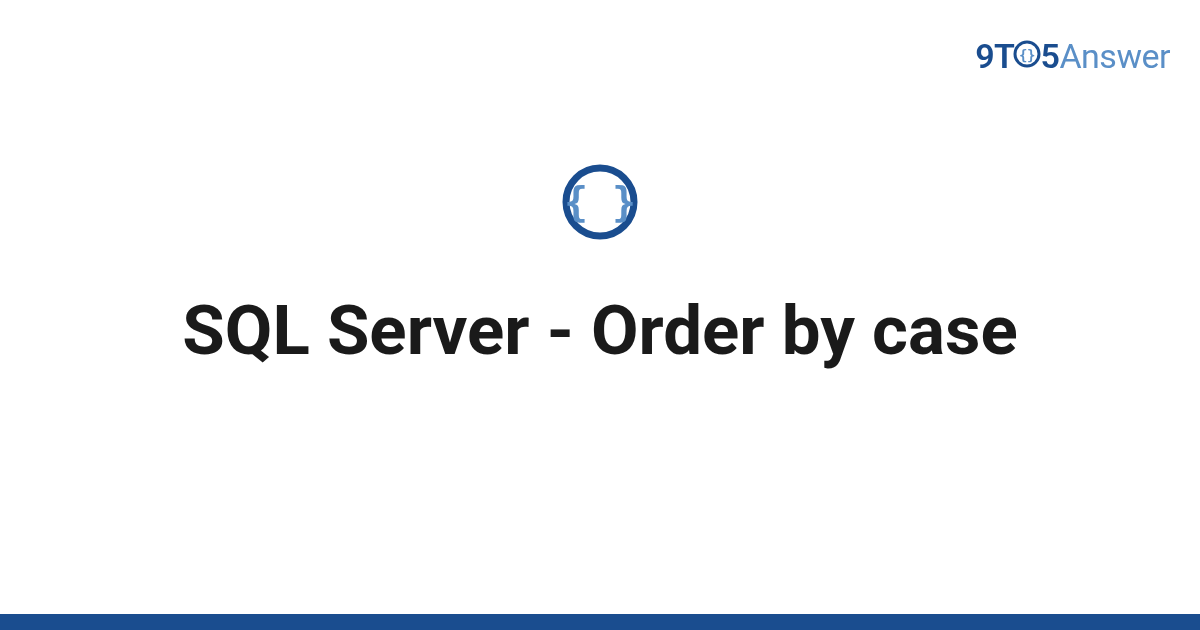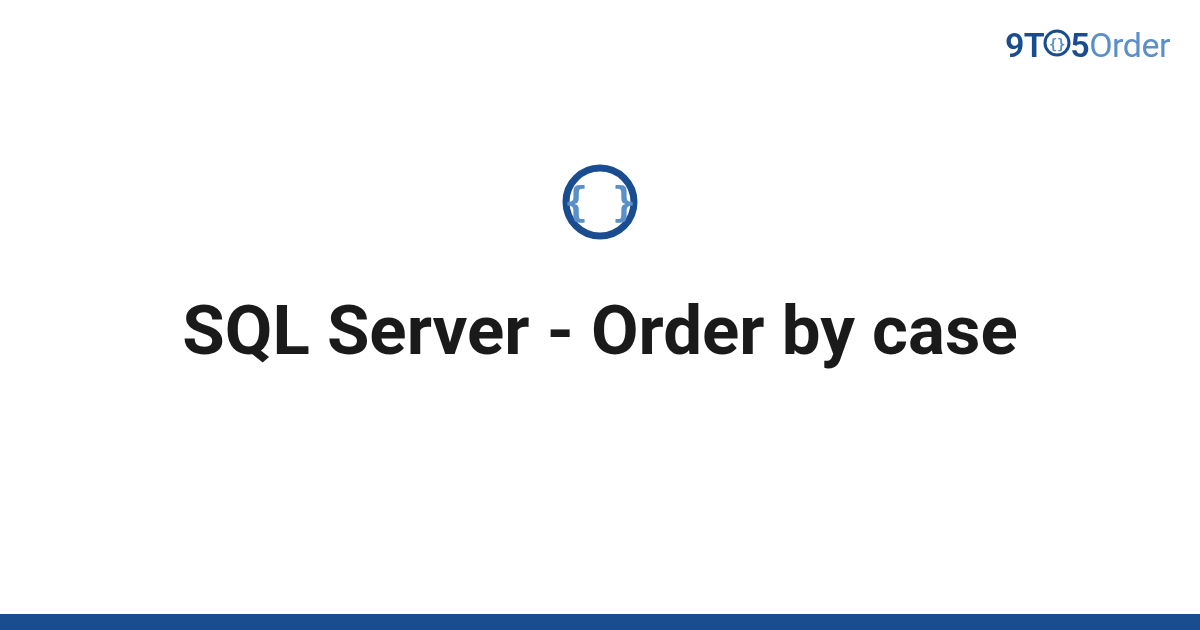--- a/index.html
+++ b/index.html
@@ -10,21 +10,21 @@
     body {
       width: 1200px;
       height: 630px;
       font-family: -apple-system, BlinkMacSystemFont, "Segoe UI", Roboto, Helvetica, Arial, sans-serif;
       background: #ffffff;
       position: relative;
       overflow: hidden;
     }
     .brand {
       position: absolute;
-      top: 25px;
+      top: 36px;
       right: 30px;
       font-size: 34px;
       font-weight: 500;
       letter-spacing: -0.5px;
     }
     .brand-9t {
       color: #1a4d8f;
       font-weight: 600;
     }
     .brand-o {
@@ -76,21 +76,21 @@
       background: #1a4d8f;
     }
   </style>
 </head>
 <body>
 
 <div class="brand">
   <span class="brand-9t">9T</span><span class="brand-o"><svg width="30" height="30" viewBox="0 0 30 30">
       <circle cx="15" cy="15" r="12" fill="none" stroke="#1a4d8f" stroke-width="3"></circle>
       <text x="15" y="21" text-anchor="middle" font-size="14" font-weight="bold" fill="#5a8fc7" font-family="monospace">{}</text>
-    </svg></span><span class="brand-5">5</span><span class="brand-answer">Order</span>
+    </svg></span><span class="brand-5">5</span><span class="brand-answer">Answer</span>
 </div>
 
 <div class="content">
   <div class="center-icon">
     <svg width="80" height="80" viewBox="0 0 80 80">
       <circle cx="40" cy="40" r="34" fill="none" stroke="#1a4d8f" stroke-width="7"></circle>
       <text x="40" y="54" text-anchor="middle" font-size="40" font-weight="bold" fill="#5a8fc7" font-family="Consolas, monospace">{ }</text>
     </svg>
   </div>
   <h1 class="title">SQL Server - Order by case</h1>

